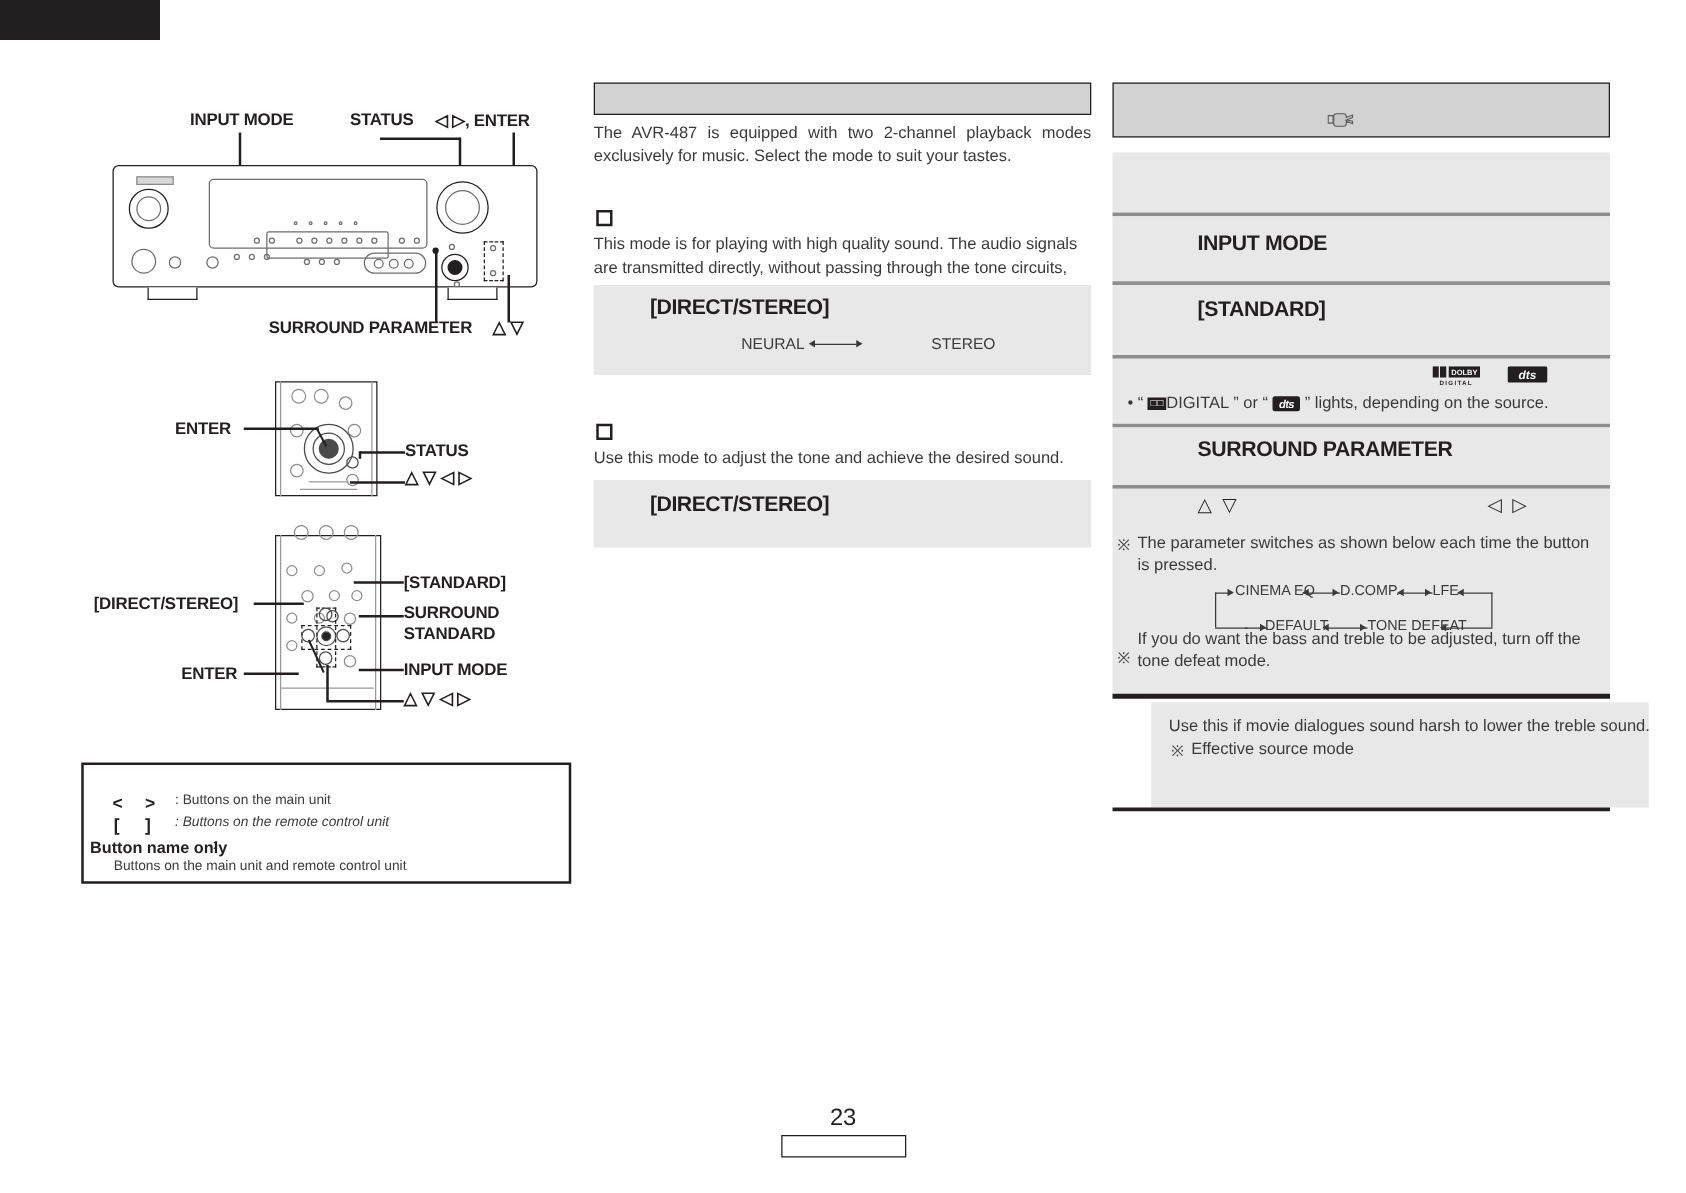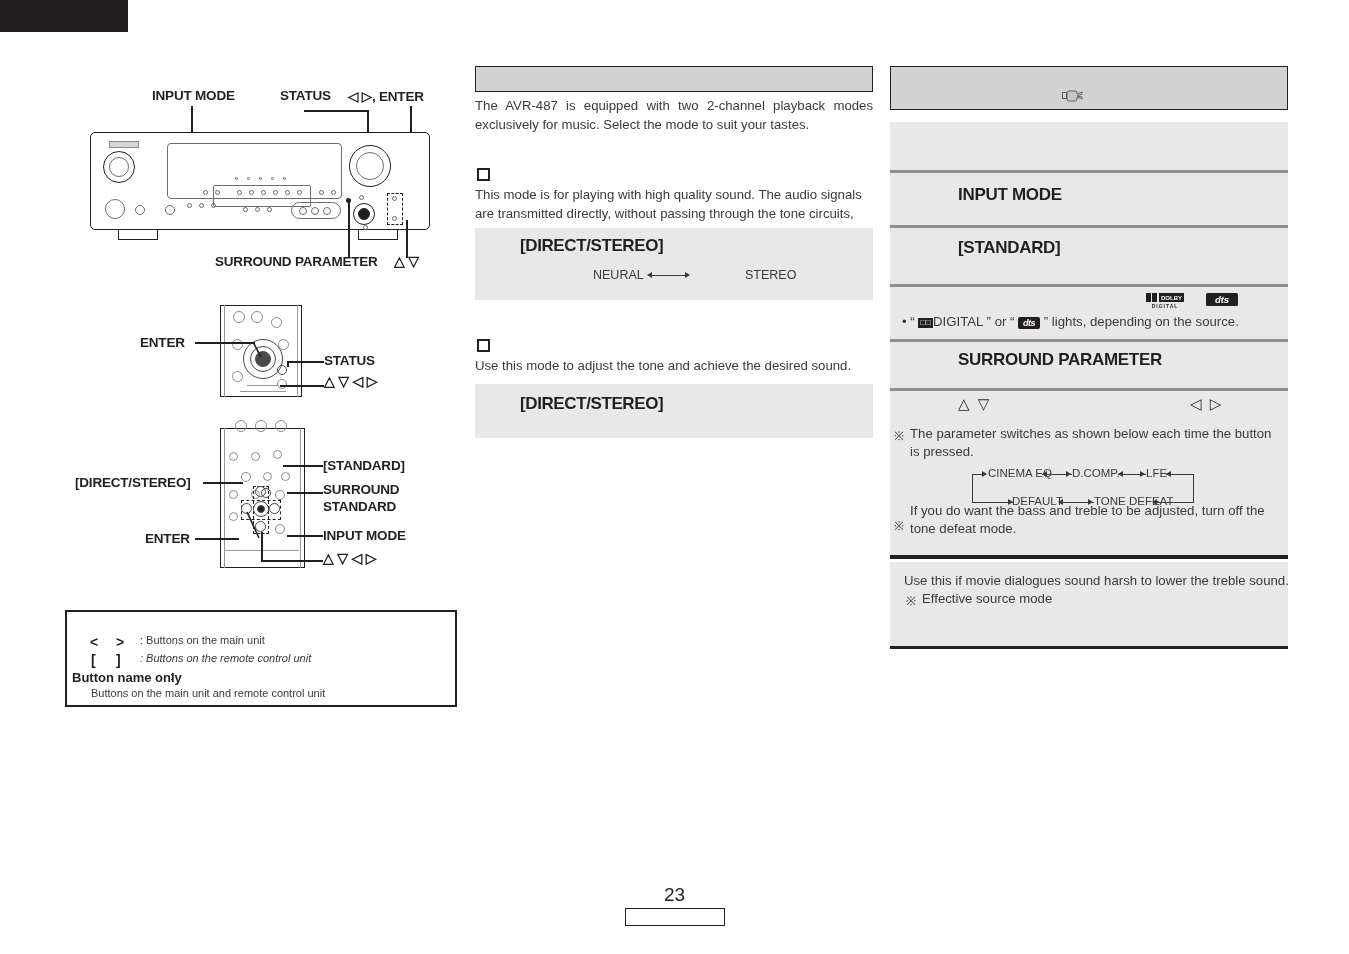--- a/index.html
+++ b/index.html
@@ -697,21 +697,21 @@
         <div class="fd-line-v" style="left:0px; top:7px; height:28px;"></div>
         <div class="fd-line-h" style="left:0px; top:35px; width:26px;"></div>
       </div>
 
       <div class="asterisk" style="left:4px; top:126px;">※</div>
       <div class="note-text" style="left:20px; top:111px; width:372px;">If you do want the bass and treble to be adjusted, turn off the tone defeat mode.</div>
     </div>
 
     <div class="sect-rule-dark" style="top:555px;"></div>
 
-    <div class="sect" style="top:562px; height:84px;">
+    <div class="sect" style="top:562px; height:84px;margin-left:31px;">
       <div class="note-text" style="left:14px; top:10px; white-space:nowrap;">Use this if movie dialogues sound harsh to lower the treble sound.</div>
       <div class="asterisk" style="left:16px; top:30px;">※</div>
       <div class="note-text" style="left:32px; top:28px; white-space:nowrap;">Effective source mode</div>
     </div>
     <div class="sect-rule-dark" style="top:646px; height:2.5px;"></div>
   </div>
 
   <div class="page-num">23</div>
   <div class="page-rule"></div>
 

